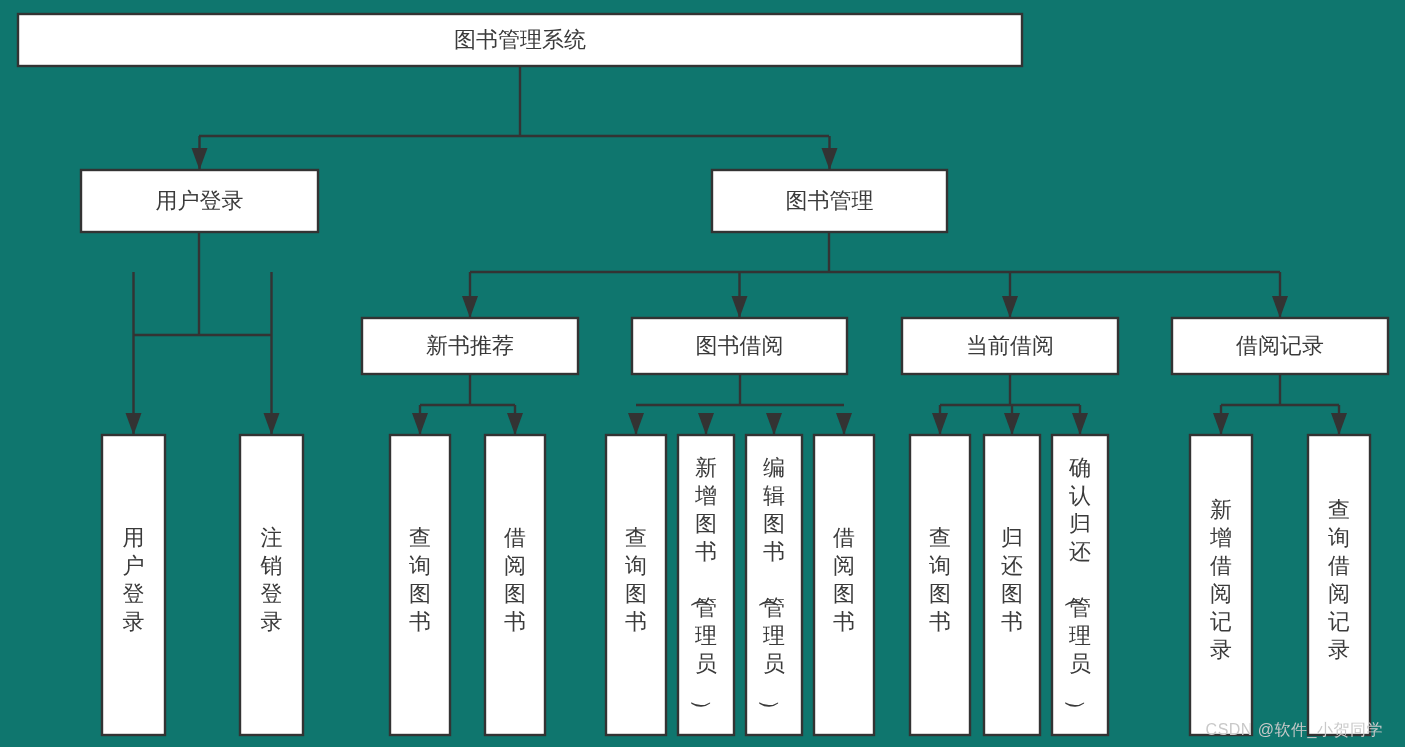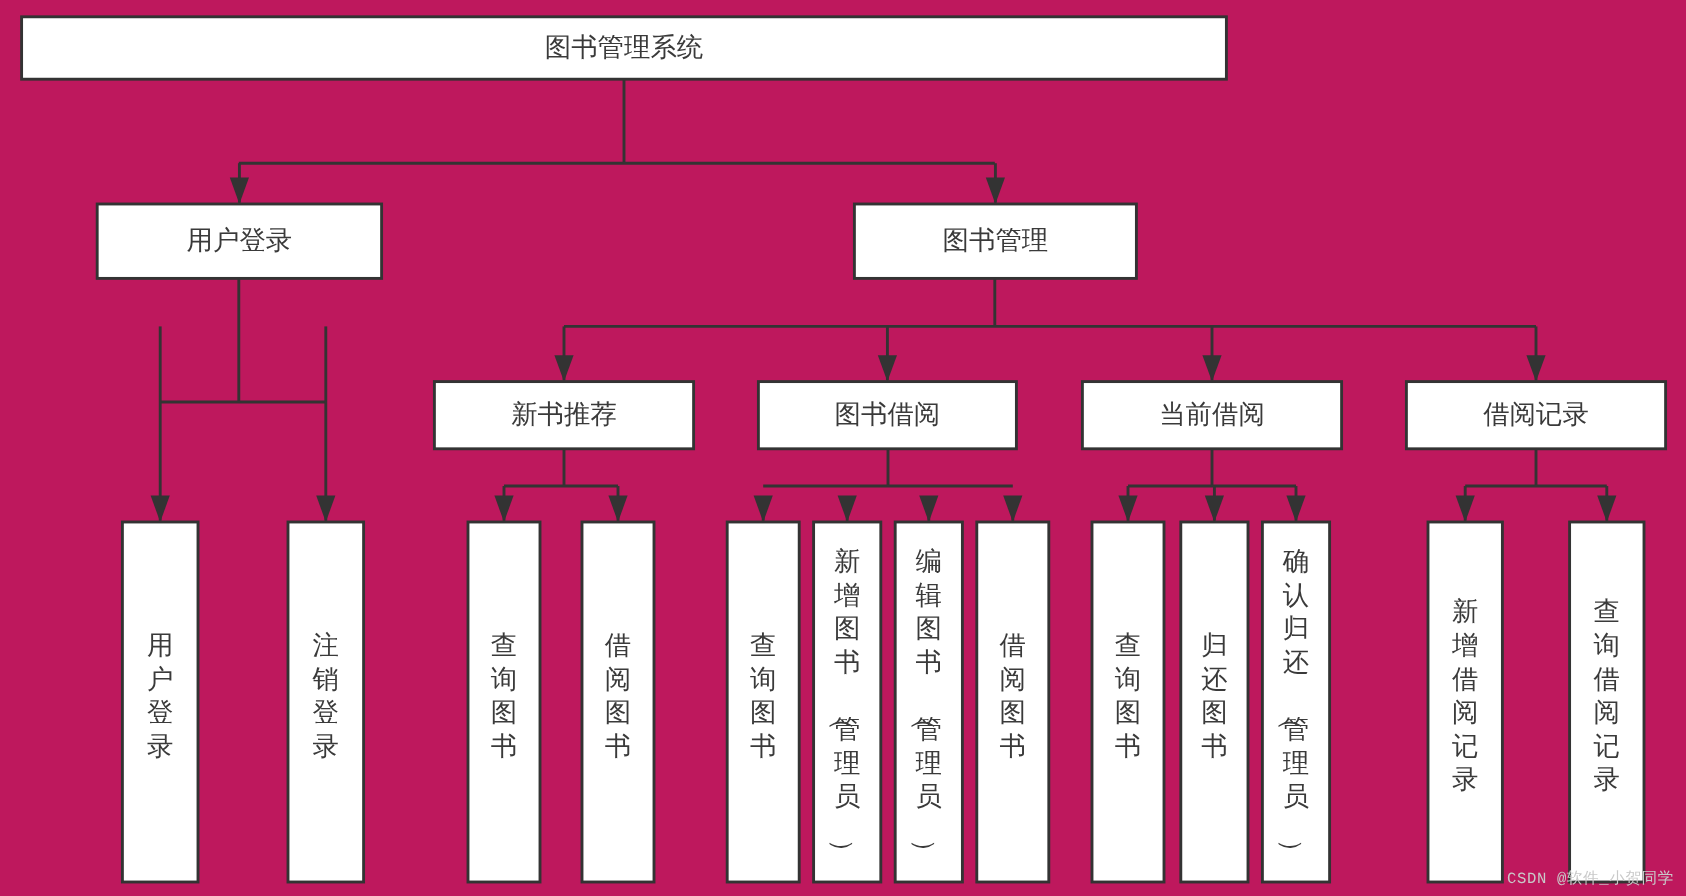--- a/index.html
+++ b/index.html
@@ -8,21 +8,21 @@
     padding: 0;
     background: #ffffff;
   }
   body {
     font-family: "Liberation Sans", "DejaVu Sans", sans-serif;
   }
   #diagram-root {
     position: relative;
     width: 1405px;
     height: 747px;
-    background: #be185d;
+    background: #0f766e;
     overflow: hidden;
   }
   svg.flow {
     position: absolute;
     left: 0;
     top: 0;
     width: 1405px;
     height: 747px;
     display: block;
   }
@@ -49,24 +49,24 @@
     dominant-baseline: middle;
   }
   .node-label-vertical {
     fill: #3a3a3a;
     font-family: "Liberation Sans", "DejaVu Sans", sans-serif;
     font-size: 22px;
     text-anchor: middle;
   }
   .watermark {
     position: absolute;
-    right: 10px;
+    right: 22px;
     bottom: 6px;
-    font-family: Liberation Mono, monospace;
-    font-size: 13px;
+    font-family: Liberation Sans, sans-serif;
+    font-size: 16px;
     color: #c9c9c9;
     letter-spacing: 0.5px;
     white-space: nowrap;
     user-select: none;
   }
 </style>
 </head>
 <body>
 
 <div id="diagram-root">

